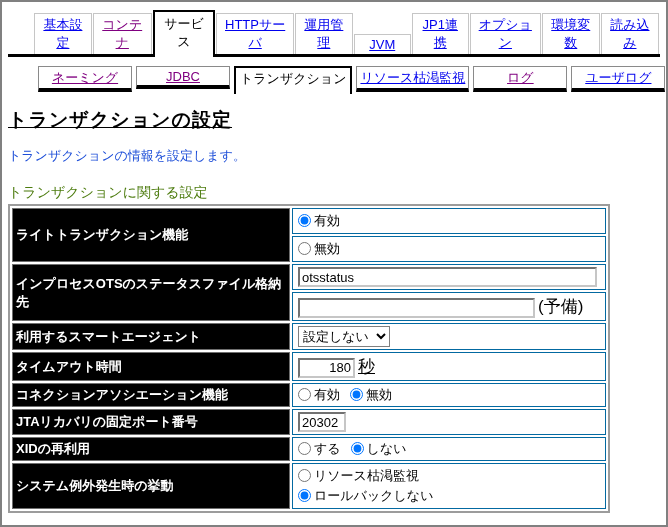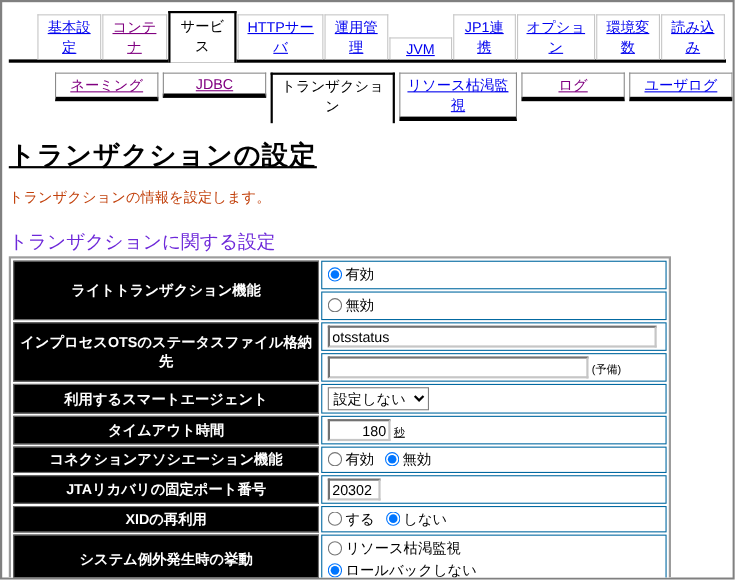--- a/index.html
+++ b/index.html
@@ -29,52 +29,52 @@
     position:relative; z-index:2; min-width:61px;
     font-weight:normal; color:#000; cursor:default;
   }
   .tab-link { text-decoration:underline; font-size:13px; }
   .lnk-blue { color:#0000ee; }
   .lnk-visited { color:#800080; }
   .tab-current { color:#000; text-decoration:none; font-size:13px; }
 
   
   .tabbar2 {
-    margin:9px 0 0 48px;
+    margin:9px 0 0 36px;
     display:flex; align-items:flex-start; gap:4px;
   }
   .tab2 {
     border:1px solid #8a8a8a; border-bottom:4px solid #000;
     background:#fff; text-align:center;
     padding:2px 3px 1px; min-width:94px; font-size:13px; cursor:pointer;
   }
   .tab2.active {
     border:2px solid #000; border-bottom:none;
     padding:2px 4px 6px; position:relative; z-index:2; cursor:default;
   }
 
   
   .page-title {
     margin:13px 0 0 6px;
-    font-size:24px; font-weight:bold; text-decoration:underline;
+    font-size:19px; font-weight:bold; text-decoration:underline;
     letter-spacing:1px; color:#000;
   }
-  .page-desc { margin:14px 0 0 6px; font-size:13px; color:#c2410c; }
-  .table-caption { margin:19px 0 2px 6px; font-size:17px; color:#6d28d9; }
+  .page-desc { margin:14px 0 0 6px; font-size:13px; color:#1d4ed8; }
+  .table-caption { margin:19px 0 2px 6px; font-size:14px; color:#4d7c0f; }
 
   
   table.settings {
     margin-left:6px; width:602px;
     border:2px solid #9c9c9c;
     border-collapse:separate; border-spacing:2px;
     background:#fff;
   }
   td.label {
     background:#000; color:#fff; font-weight:bold;
-    text-align:center; vertical-align:middle;
+    text-align:left; vertical-align:middle;
     width:278px; font-size:13px;
     border:1px solid #6e6e6e; padding:2px 3px;
   }
   td.field {
     border:1px solid #0369a1;
     padding:2px 5px; font-size:13px; vertical-align:middle;
     color:#000;
   }
   .h26 { height:26px; } .h24 { height:24px;text-decoration:underline; } .h20 { height:20px; } .h42 { height:42px; }
 
@@ -88,21 +88,21 @@
   .w-timeout { width:57px;text-align:right; }
   .w-port { width:48px; }
   select {
     font-size:13px; height:21px; width:92px;
     background:#fff; border:1px solid #7f7f7f;
     font-family:"Liberation Sans","DejaVu Sans",sans-serif;
   }
   input[type="radio"] { width:13px; height:13px; margin:0 3px 0 0; vertical-align:-2px; }
   .radio-opt { margin-right:10px; white-space:nowrap; }
   .stack .radio-line { line-height:20px; }
-  .suffix { font-size:10px; margin-left:3px; }
+  .suffix { font-size:17px; margin-left:3px; }
 </style>
 </head>
 <body>
 
 <div class="screen">
 
   <div class="tabbar1">
     <div class="tab1"><span class="tab-link lnk-blue">基本設定</span></div>
     <div class="tab1"><span class="tab-link lnk-visited">コンテナ</span></div>
     <div class="tab1 active"><span class="tab-current">サービス</span></div>

